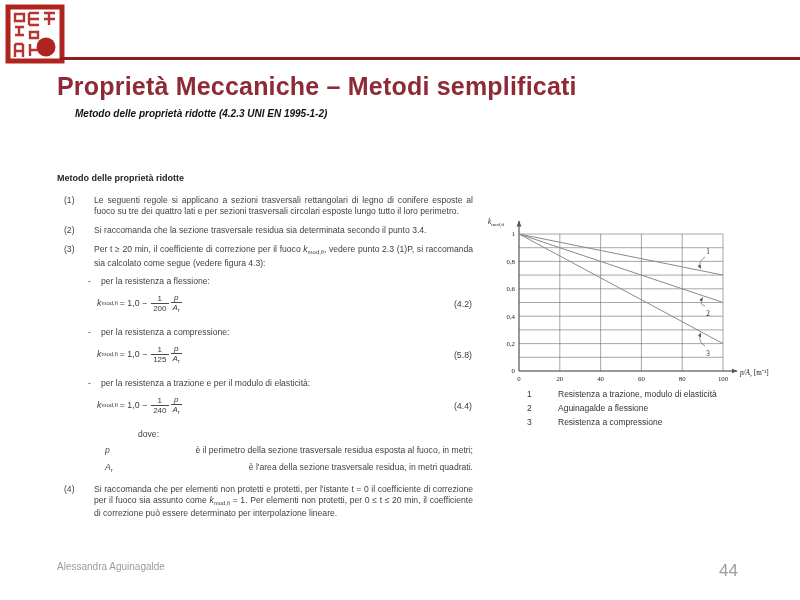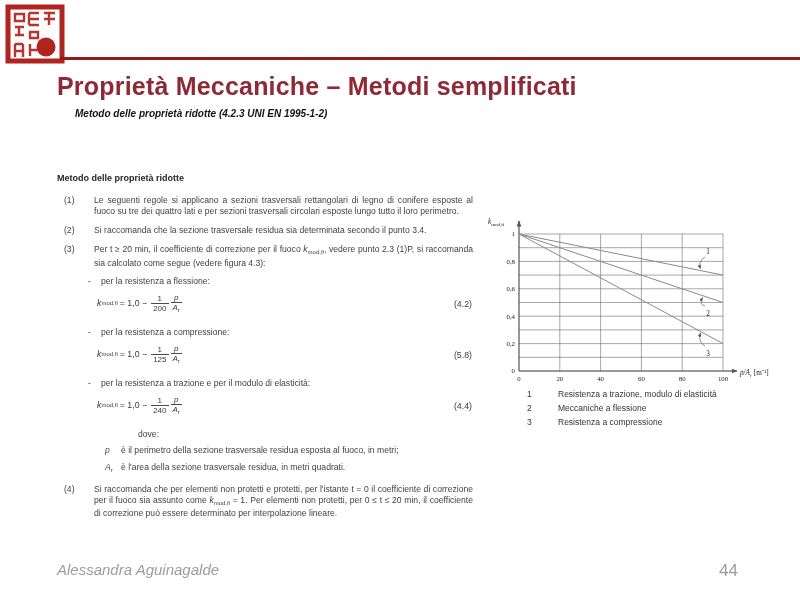--- a/index.html
+++ b/index.html
@@ -37,38 +37,38 @@
   .kv{font-style:italic;}
   sub{font-size:6px;vertical-align:-1.5px;font-style:normal;letter-spacing:0;}
   .f-mid{margin:0 4px 0 2px;}
   .frac{display:inline-block;text-align:center;vertical-align:middle;margin-right:2px;}
   .frac .fn{display:block;font-size:8px;line-height:9px;border-bottom:.9px solid #4a4a4a;padding:0 2px;}
   .frac .fd{display:block;font-size:8px;line-height:9px;padding:0 2px;}
   .f-tag{position:absolute;right:1px;top:50%;transform:translateY(-50%);}
   .doc-where{margin:0 0 5px 48px;padding-left:33px;}
   .doc-def{display:flex;margin:0 0 4px 48px;}
   .doc-def .def-sym{flex:none;width:16px;font-style:italic;}
-  .doc-def .def-txt{flex:1;}
+  .doc-def .def-txt{flex:1;text-align:right;}
   .clause-4{margin-top:8px;}
   
   .chart-wrap{position:absolute;left:483px;top:198px;width:318px;height:196px;}
   #chart-svg{font-family:"Liberation Serif",serif;}
   #chart-svg .grid{stroke:#5d5d5d;stroke-width:.55;}
   #chart-svg .axis{stroke:#333;stroke-width:1;}
   #chart-svg .series{fill:none;stroke:#8a8a8a;stroke-width:1;}
   #chart-svg .tick{font-size:6.8px;fill:#222;}
   #chart-svg .axlabel{font-size:7.2px;fill:#222;}
   #chart-svg .ptr{fill:none;stroke:#666;stroke-width:.7;}
   #chart-svg .mark{font-size:7.2px;fill:#222;}
   
   .legend{position:absolute;left:527px;top:387px;font-size:8.5px;line-height:14px;color:#333;}
   .legend-row{display:flex;}
   .legend-row .lnum{flex:none;width:31px;}
   
-  .footer-author{position:absolute;left:57px;top:561px;font-size:15px;color:#9c9c9c;font-style:italic;}
+  .footer-author{position:absolute;left:57px;top:561px;font-size:10px;color:#9c9c9c;}
   .footer-page{position:absolute;left:719px;top:561px;font-size:17px;color:#9c9c9c;}
 </style>
 </head>
 <body>
 
 <svg class="seal" width="64" height="66" viewBox="0 0 64 66">
   <rect x="5" y="6" width="54" height="54" fill="none" stroke="#b02420" stroke-width="5"></rect>
   <g stroke="#b02420" stroke-width="2.4" fill="none" opacity=".92">
     <path d="M12 13 h9 v7 h-9 z"></path>
     <path d="M12 26 h9 M16 26 v8 M12 34 h9"></path>
@@ -226,21 +226,21 @@
     </svg>
 </div>
 
 <div class="legend">
   <div class="legend-row">
     <span class="lnum">1</span>
       <span>Resistenza a trazione, modulo di elasticità</span>
   </div>
   <div class="legend-row">
     <span class="lnum">2</span>
-      <span>Meccaniche a flessione</span>
+      <span>Aguinagalde a flessione</span>
   </div>
   <div class="legend-row">
     <span class="lnum">3</span>
       <span>Resistenza a compressione</span>
   </div>
 </div>
 
 <div class="footer-author">Alessandra Aguinagalde</div>
 <div class="footer-page">44</div>
 

